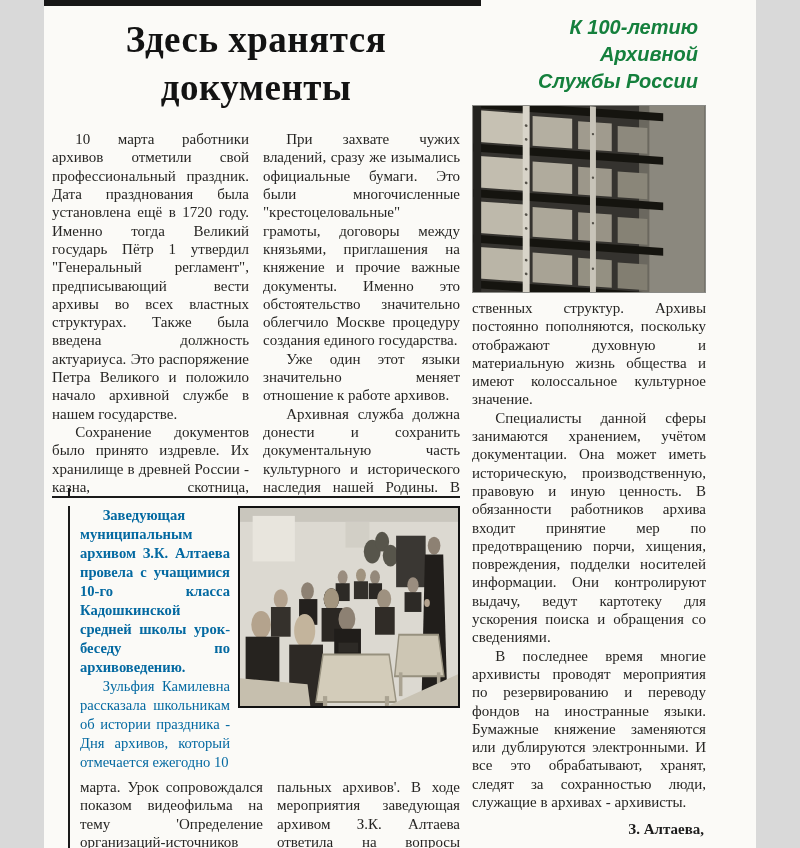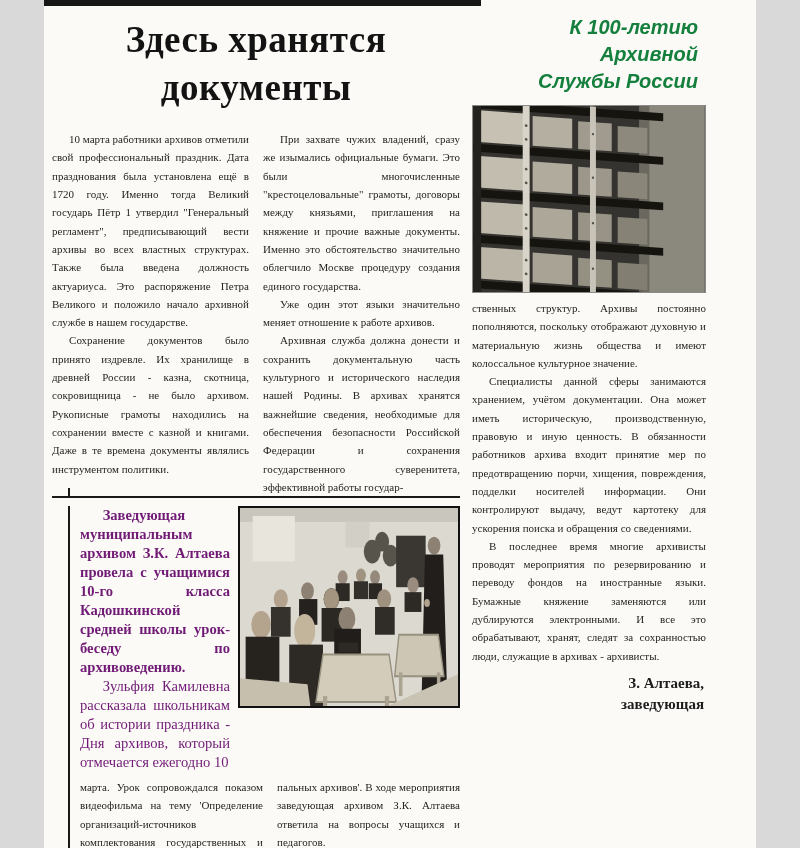--- a/index.html
+++ b/index.html
@@ -24,21 +24,21 @@
 
   .headline1 {
     margin-top: 16px;
     font-size: 37px; font-weight: bold; line-height: 1.3;
     text-align: center; letter-spacing: .5px; color: #131313;
   }
   .cols { display: flex; gap: 14px; margin-top: 18px; height: 366px; overflow: hidden; }
   .col { flex: 1; }
 
   p.body {
-    font-size: 11px; line-height: 18.3px;
+    font-size: 15px; line-height: 18.3px;
     text-align: justify; color: #262523;
   }
   p.indent { text-indent: 1.55em; }
 
   .kicker {
     margin-top: 14px; padding-right: 8px;
     font-family: "Liberation Sans", sans-serif;
     font-style: italic; font-weight: bold;
     font-size: 20px; line-height: 27px;
     text-align: right; color: #15803d;
@@ -59,21 +59,21 @@
   .article2 { margin-top: 0; border-top: 2px solid #1a1a1a; position: relative; }
   .a2-tick { position: absolute; left: 16px; top: -10px; width: 2px; height: 10px; background: #1a1a1a; }
   .a2-inner { margin-left: 16px; border-left: 2px solid #1a1a1a; padding-left: 10px; padding-bottom: 4px; }
   .headline2 {
     padding: 10px 0 8px;
     font-size: 29px; font-weight: bold; line-height: 1.35;
     text-align: center; letter-spacing: .5px; color: #131313;
   }
   .a2-row { display: flex; gap: 8px; margin-top: 8px; }
   .a2-narrow { width: 150px; }
-  .a2-narrow p { font-size: 14.6px; line-height: 19px; text-align: justify; color: #701a75; }
+  .a2-narrow p { font-size: 14.6px; line-height: 19px; text-align: justify; color: #0369a1; }
   .lede { font-weight: bold; }
   .photo-frame2 { flex: 1; height: 202px; border: 2px solid #111; background: #dcd9d1; overflow: hidden; }
   .a2-below { display: flex; gap: 14px; margin-top: 6px; }
   .a2-below .bcol { flex: 1; }
 </style>
 </head>
 <body>
 
 <div class="page">
   <div class="scan-bar"></div>

